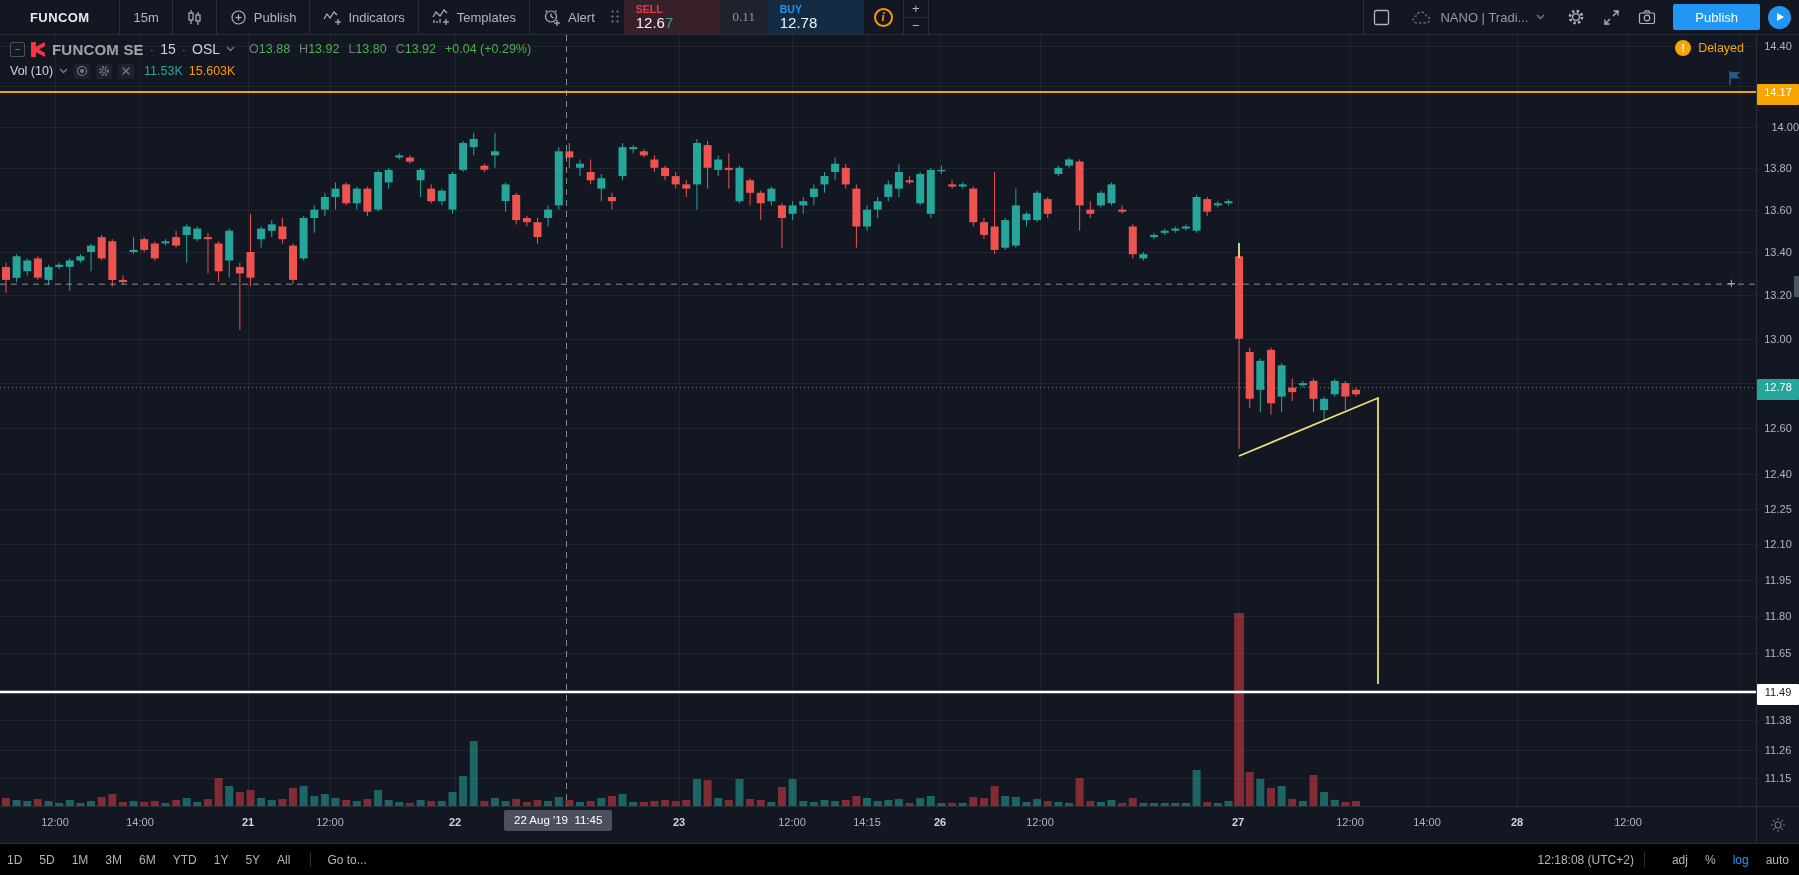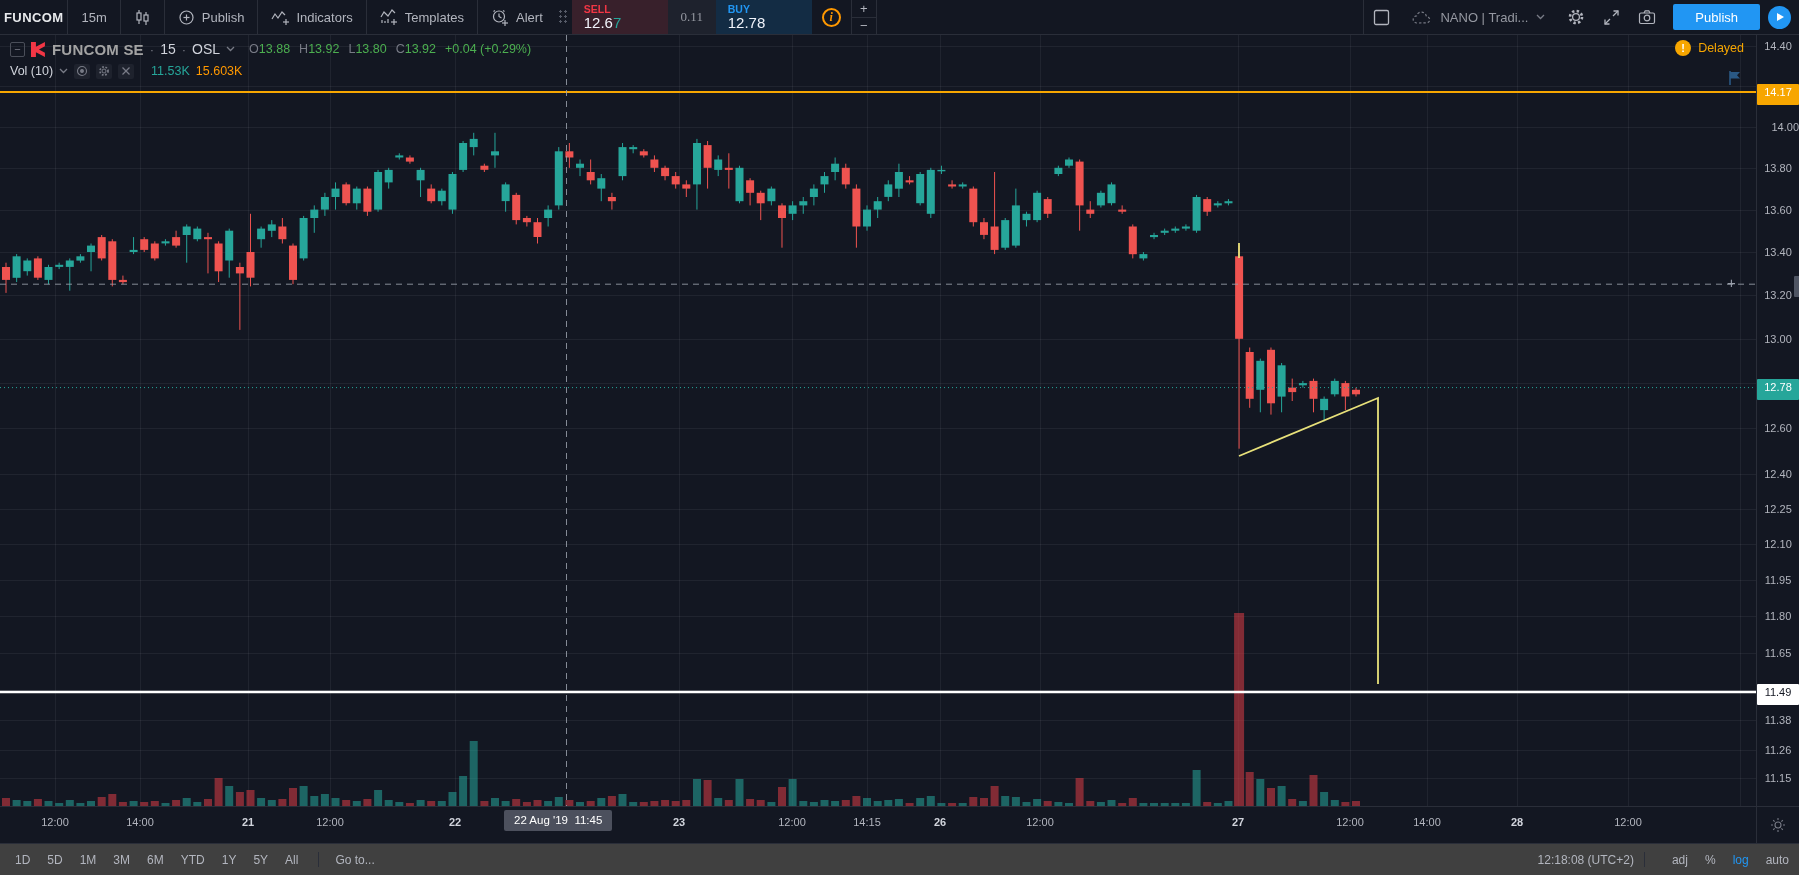--- a/index.html
+++ b/index.html
@@ -5,21 +5,21 @@
   * { margin:0; padding:0; box-sizing:border-box; }
   html,body { width:1799px; height:875px; overflow:hidden; background:#131722;
     font-family:"Liberation Sans", sans-serif; color:#b2b5be; }
   .app { width:1799px; height:875px; display:flex; flex-direction:column; background:#131722; }
 
   
   .topbar { height:35px; flex:0 0 35px; display:flex; align-items:stretch;
     border-bottom:1px solid #2a2e39; background:#131722; font-size:13px; }
   .tb-item { display:flex; align-items:center; gap:7px; padding:11px 13px; cursor:pointer; color:#b2b5be; white-space:nowrap; }
   .tb-sep { width:1px; background:#2a2e39; margin:0; }
-  .symbol-btn { font-weight:bold; color:#e8eaed; letter-spacing:.4px; padding:0 4px; }
+  .symbol-btn { font-weight:bold; color:#e8eaed; letter-spacing:.4px; padding:0 30px; }
   .drag-dots { width:10px; height:16px; align-self:center; margin:0 4px 0 2px;
     background:radial-gradient(circle, #565b68 1.1px, transparent 1.2px); background-size:5px 5px; }
   .trade-box { display:flex; flex-direction:column; justify-content:center; padding:2px 12px; min-width:96px; }
   .trade-box .tlabel { font-size:10.5px; font-weight:bold; line-height:12px; }
   .trade-box .tprice { font-size:15px; color:#f0f3fa; line-height:16px; }
   .sell-box { background:#38202b; }
   .sell-box .tlabel { color:#f23645; }
   .buy-box { background:#132c44; }
   .buy-box .tlabel { color:#2196f3; }
   .spread-box { background:#1e222d; min-width:48px; align-items:center; display:flex; justify-content:center; color:#9598a1; font-size:13px; padding:0 10px;font-family:Liberation Serif, serif; }
@@ -48,21 +48,21 @@
   .collapse-box { width:15px; height:15px; border:1px solid #4a4e59; border-radius:2px; color:#787b86;
     font-size:11px; line-height:12px; text-align:center; cursor:pointer; }
   .legend-symbol { color:#a3a3a3; font-size:15px; font-weight:bold; letter-spacing:.2px; cursor:pointer; }
   .legend-dim { color:#787b86; font-size:13px; }
   .legend-int { color:#d1d4dc; font-size:14px; }
   .ohlc { display:flex; gap:9px; margin-left:8px; font-size:12.5px; }
   .ohlc .k { color:#787b86; }
   .ohlc .v { color:#4caf50; }
   .vol-label { font-size:12.5px; color:#d1d4dc; cursor:pointer; }
   .mini-chip { width:16px; height:15px; background:#1e222d; border-radius:2px; display:flex; align-items:center; justify-content:center; cursor:pointer; }
-  .vol-val { font-size:12.5px; color:#26a69a; margin-left:11px;text-align:right; }
+  .vol-val { font-size:12.5px; color:#26a69a; margin-left:4px;text-align:right; }
   .vol-ma  { font-size:12.5px; color:#ff9800; }
 
   .delayed-badge { position:absolute; top:5px; right:12px; display:flex; align-items:center; gap:7px; z-index:5; }
   .warn-circle { width:16px; height:16px; background:#f7a600; border-radius:50%; color:#fff; font-weight:bold;
     font-size:11px; display:flex; align-items:center; justify-content:center; }
   .delayed-text { color:#f7a600; font-size:12.5px; }
   .flag-marker { position:absolute; top:36px; right:14px; z-index:5; cursor:pointer; }
   .axis-plus { position:absolute; color:#9aa0ab; font-size:15px; z-index:5; cursor:pointer; }
 
   
@@ -74,21 +74,21 @@
   .time-axis { height:37px; flex:0 0 37px; position:relative; border-top:1px solid #2a2e39; background:#131722; cursor:ew-resize; }
   .ttick { position:absolute; top:9px; width:60px; margin-left:-30px; text-align:center; font-size:11px; color:#b2b5be; }
   .ttick.day { color:#d1d4dc; font-weight:bold; }
   .time-tooltip { position:absolute; top:3px; height:21px; line-height:21px; padding:0 10px; background:#4c505d;
     color:#fff; font-size:11.5px; border-radius:2px; white-space:pre; z-index:4; }
   .axis-corner { position:absolute; right:0; top:0; width:43px; height:100%; border-left:1px solid #2a2e39;
     display:flex; align-items:center; justify-content:center; cursor:pointer; }
 
   
   .bottombar { height:32px; flex:0 0 32px; display:flex; align-items:center; justify-content:space-between;
-    border-top:1px solid #2a2e39; padding:0 10px 0 8px; font-size:12px; background:#404040; }
+    border-top:1px solid #2a2e39; padding:0 10px 0 0; font-size:12px; background:#000000; }
   .bb-left, .bb-right { display:flex; align-items:center; }
   .range-btn { padding:3px 7px; margin-right:3px; border-radius:2px; cursor:pointer; color:#b2b5be; }
   .bb-sep { width:1px; height:15px; background:#2a2e39; margin:0 10px; }
   .goto { color:#b2b5be; cursor:pointer; padding:3px 6px; }
   .clock { color:#b2b5be; cursor:pointer; }
   .bb-toggle { margin-left:17px; cursor:pointer; color:#b2b5be; }
   .bb-toggle.active { color:#2196f3; }
   .ic { display:block; }
 </style>
 </head>

